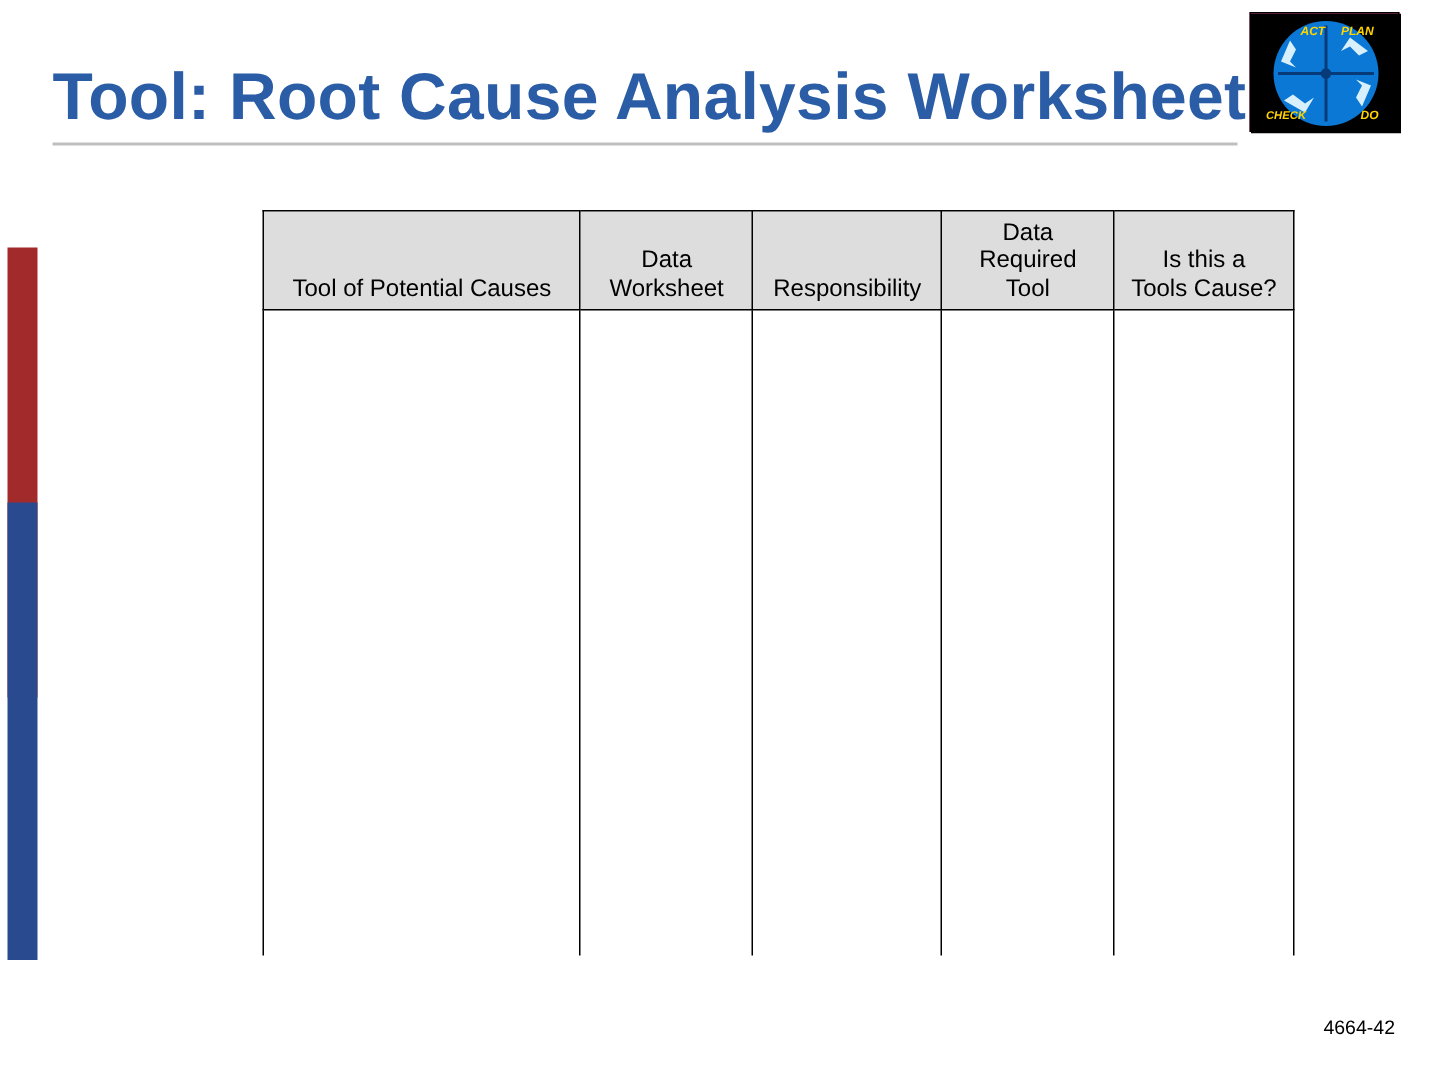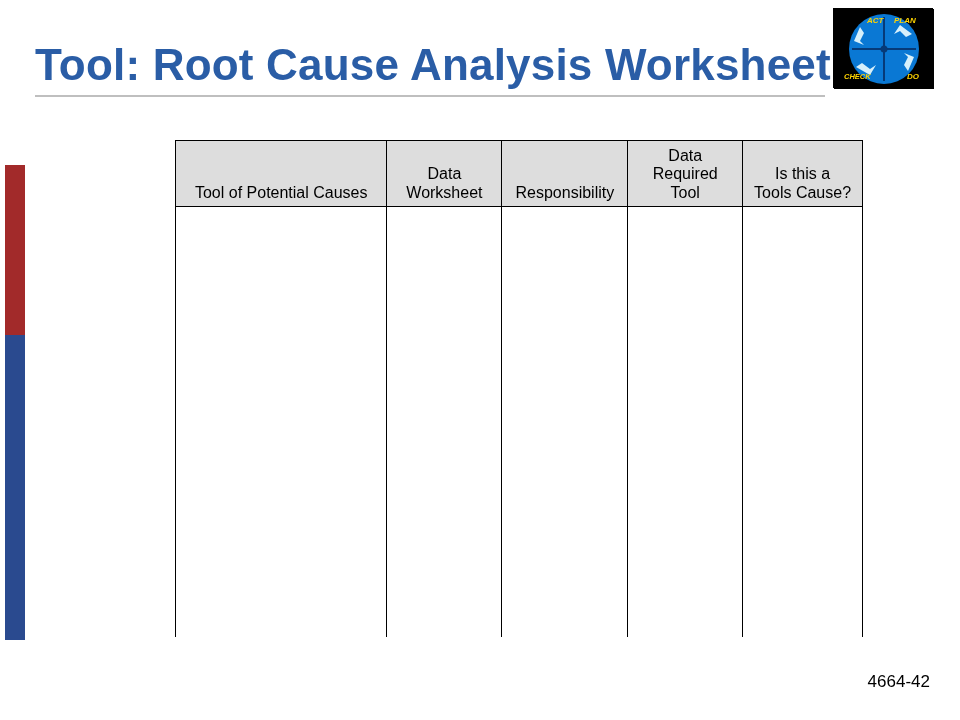--- a/index.html
+++ b/index.html
@@ -101,21 +101,21 @@
     .worksheet tbody td {
       height: 430px;
       border-bottom: none;
       background: #fff;
     }
     
     .page-num {
       position: absolute;
       right: 30px;
       bottom: 28px;
-      font-size: 17px;
+      font-size: 13px;
       color: #000;
     }
   </style>
 </head>
 <body>
 
 <div class="slide">
 
   <div class="sidebar-red"></div>
   <div class="sidebar-blue"></div>

